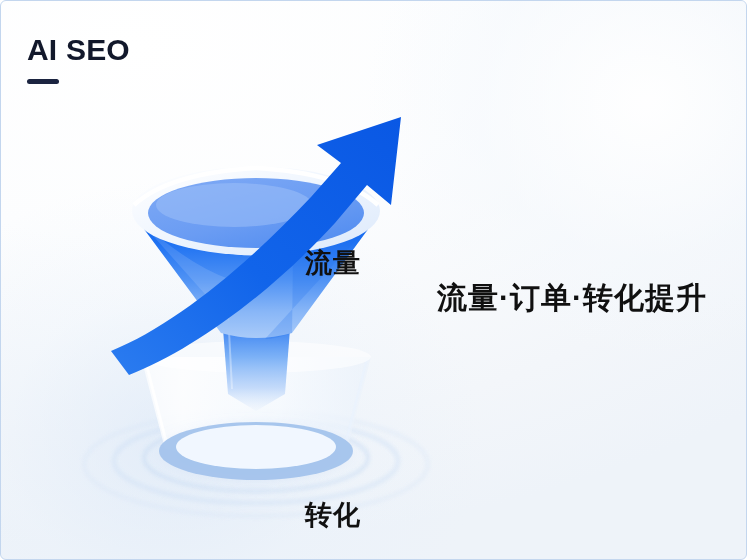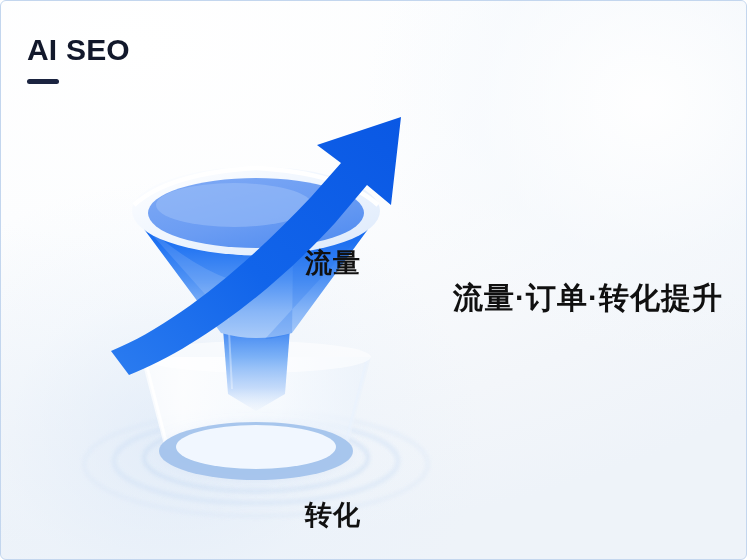--- a/index.html
+++ b/index.html
@@ -63,21 +63,21 @@
     margin-top: 14px;
     width: 32px;
     height: 5px;
     border-radius: 3px;
     background: #1b2440;
   }
 
   
   #tagline {
     position: absolute;
-    left: 452px;
+    left: 436px;
     top: 277px;
     font-size: 30px;
     font-weight: 700;
     color: #101010;
     letter-spacing: 1px;
     white-space: nowrap;
   }
 
   
   #illustration {

